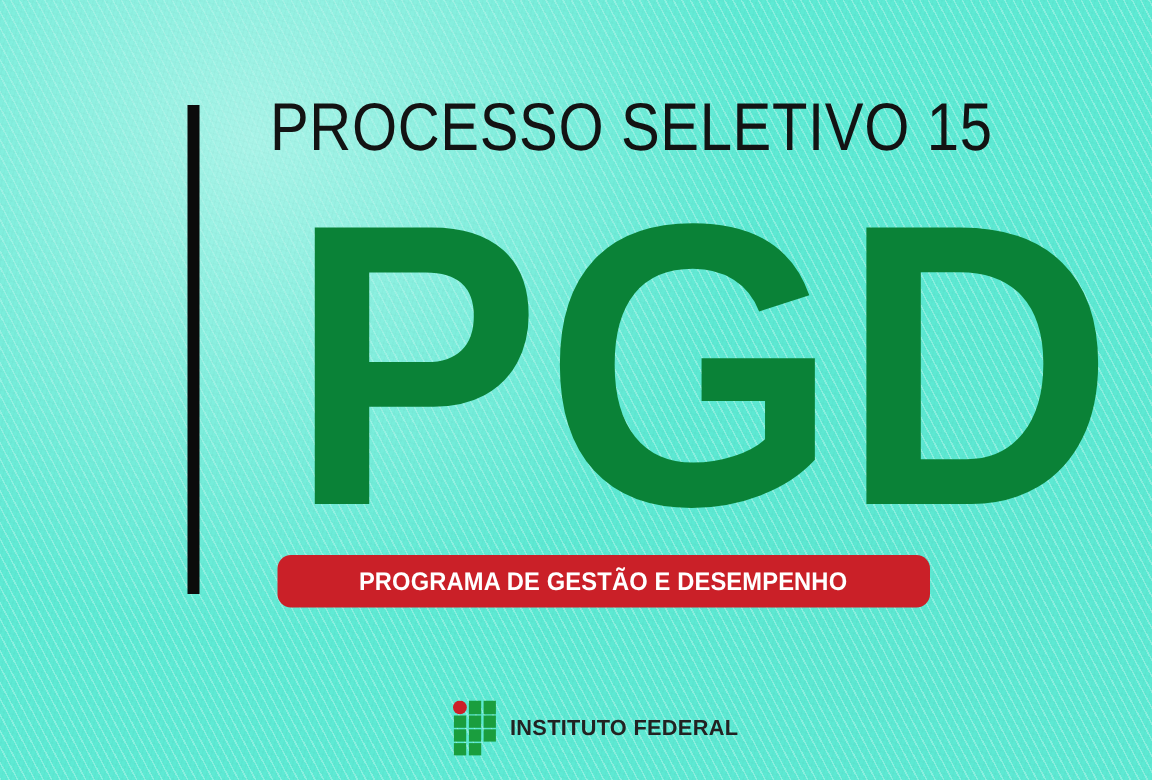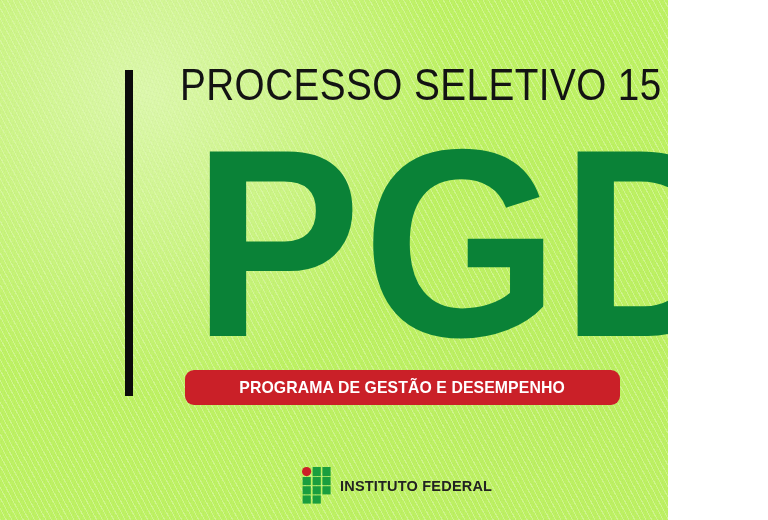--- a/index.html
+++ b/index.html
@@ -8,23 +8,23 @@
   }
   body {
     width: 768px;
     height: 520px;
     overflow: hidden;
     font-family: "Liberation Sans", sans-serif;
   }
 
   #poster {
     position: relative;
-    width: 668px;
+    width: 768px;
     height: 520px;
-    background-color: #bef264;
+    background-color: #5eead4;
     overflow: hidden;
   }
 
   
   #paper-texture {
     position: absolute;
     inset: 0;
     pointer-events: none;
     opacity: .55;
     background-image:

